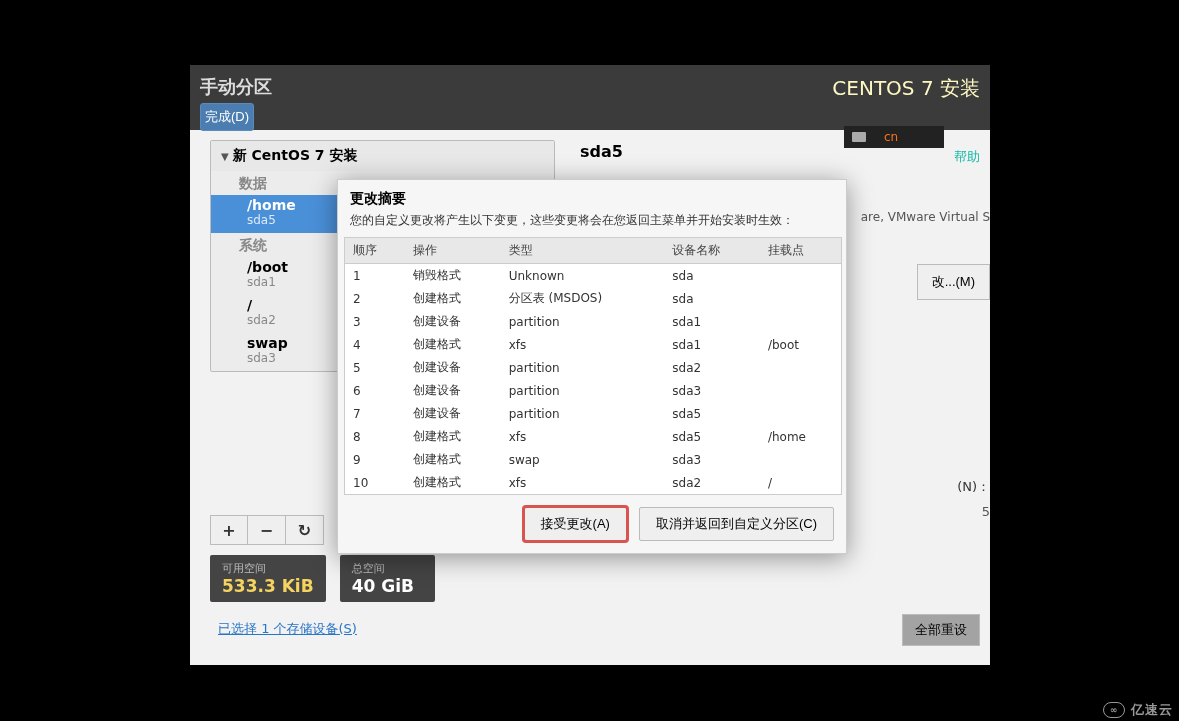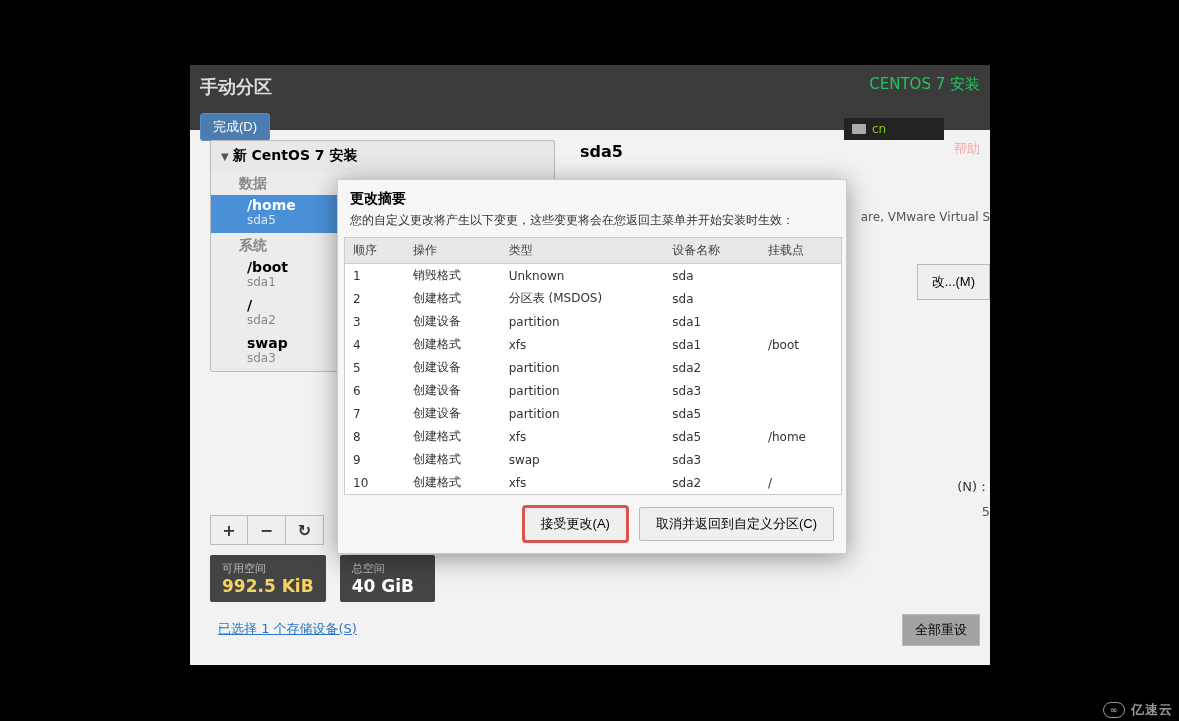--- a/index.html
+++ b/index.html
@@ -25,71 +25,71 @@
       background: #3b3b3b;
       color: #e0e0e0;
       display: flex;
       align-items: flex-start;
       padding: 10px 15px 0 10px;
       position: relative;
     }
     .top-left {
       display: flex;
       flex-direction: column;
-      gap: 14px;
+      gap: 4px;
     }
     .page-title {
       font-size: 18px;
       font-weight: bold;
       color: #ddd;
     }
     .done-btn {
       background: #4b7db1;
       border: 1px solid #5a8bc0;
       color: #fff;
-      padding: 4px 12px;
+      padding: 4px 4px;
       border-radius: 3px;
       font-size: 13px;
       width: fit-content;
     }
     .top-right {
       position: absolute;
       right: 10px;
       top: 10px;
       display: flex;
       flex-direction: column;
       align-items: flex-end;
       gap: 6px;
     }
     .install-label {
-      font-size: 15px;
-      color: #22c55e;
+      font-size: 20px;
+      color: #fef9c3;
     }
     .top-right-row {
       display: flex;
       gap: 10px;
       align-items: center;
     }
     .kb-indicator {
       background: #222;
-      color: #84cc16;
+      color: #f97316;
       padding: 4px 8px;
       display: flex;
       align-items: center;
-      gap: 6px;
+      gap: 18px;
       font-size: 12px;
       width: 100px;
     }
     .kb-icon {
       width: 14px; height: 10px;
       background: #aaa;
       border-radius: 1px;
     }
     .help-btn {
-      color: #fca5a5;
+      color: #14b8a6;
       font-size: 13px;
       margin-top: 40px;
     }
     .main-area {
       position: relative;
       padding: 10px;
       height: calc(100% - 65px);
     }
     .left-panel {
       position: absolute;
@@ -365,21 +365,21 @@
 
     <div class="toolbar-buttons">
       <div class="tb-btn">+</div>
       <div class="tb-btn">−</div>
       <div class="tb-btn">↻</div>
     </div>
 
     <div class="space-boxes">
       <div class="space-box avail">
         <div class="space-label">可用空间</div>
-        <div class="space-val">992.5 KiB</div>
+        <div class="space-val">533.3 KiB</div>
       </div>
       <div class="space-box">
         <div class="space-label">总空间</div>
         <div class="space-val">40 GiB</div>
       </div>
     </div>
 
     <a class="devices-link">已选择 1 个存储设备(S)</a>
     <button class="reset-btn">全部重设</button>
   </div>

